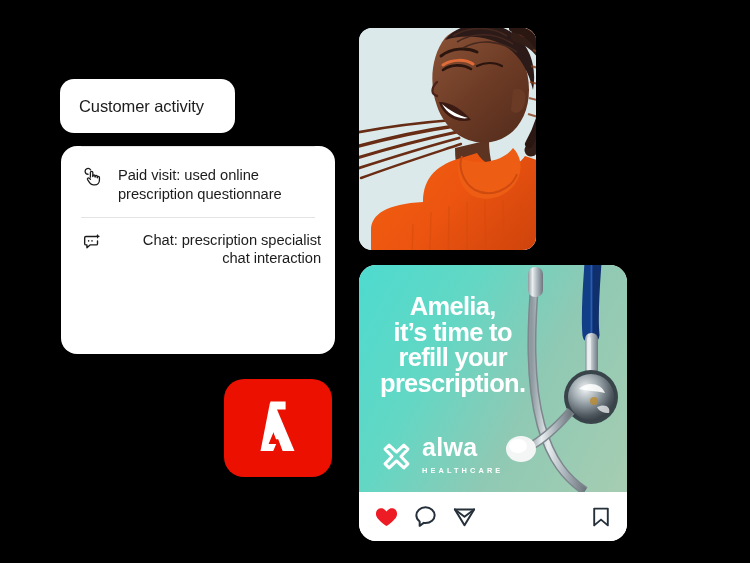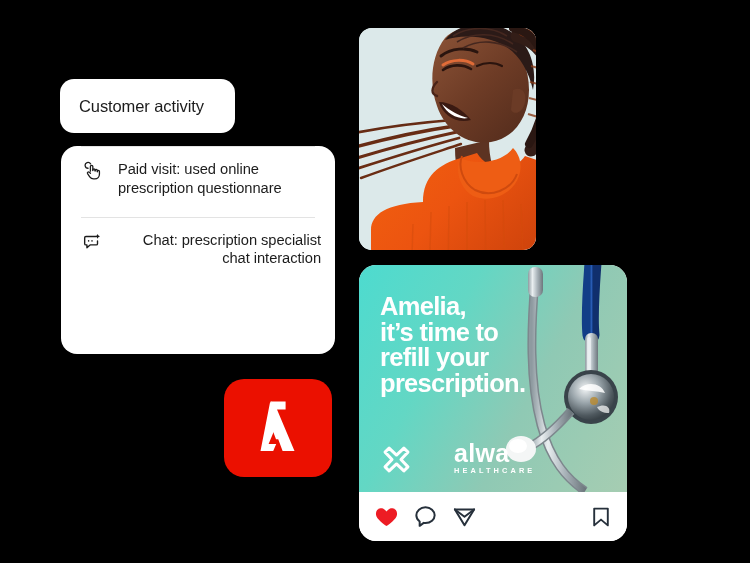--- a/index.html
+++ b/index.html
@@ -50,21 +50,21 @@
     box-sizing: border-box;
     padding: 0 14px 0 18px;
   }
   .activity-row {
     display: flex;
     align-items: flex-start;
     height: 69.5px;
     box-sizing: border-box;
   }
   .activity-row.r1 { align-items: center; }
-  .activity-row.r2 { padding-top: 13px; }
+  .activity-row.r2 { padding-top: 19px; }
   .activity-row.r3 { padding-top: 13px; text-align: right; }
   .divider {
     height: 1px;
     background: #e3e3e3;
     margin-left: 2px;
     margin-right: 6px;
   }
   .act-icon {
     width: 26px;
     min-width: 26px;
@@ -144,44 +144,44 @@
     position: absolute;
     left: 21px;
     top: 29px;
     font-size: 25.5px;
     line-height: 25.5px;
     font-weight: bold;
     color: #ffffff;
     letter-spacing: -0.7px;
     z-index: 4;
     white-space: pre-line;
+    text-align: center;
   }
   #ad-brand {
     position: absolute;
     left: 21px;
     bottom: 16px;
     display: flex;
     align-items: center;
     z-index: 4;
-    gap: 32px;
   }
   #ad-brand .brand-name {
     font-size: 25px;
     font-weight: bold;
     color: #ffffff;
     letter-spacing: 0.3px;
     line-height: 22px;
   }
   #ad-brand .brand-sub {
     font-size: 7.4px;
     font-weight: bold;
     color: #ffffff;
     letter-spacing: 3.1px;
     line-height: 10px;
-    margin-top: 2px;
+    margin-top: 8px;
   }
   #ad-actions {
     position: absolute;
     left: 0;
     bottom: 0;
     width: 100%;
     height: 49px;
     background: #ffffff;
     display: flex;
     align-items: center;

